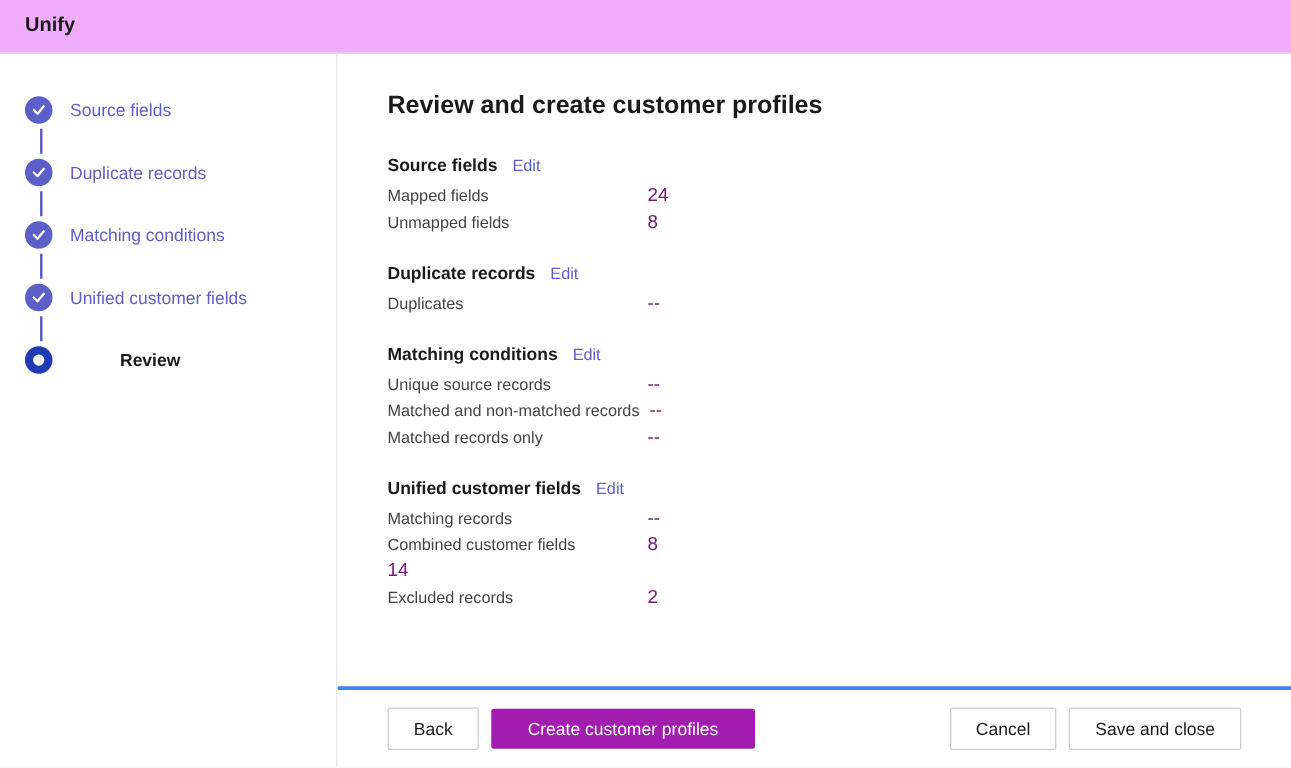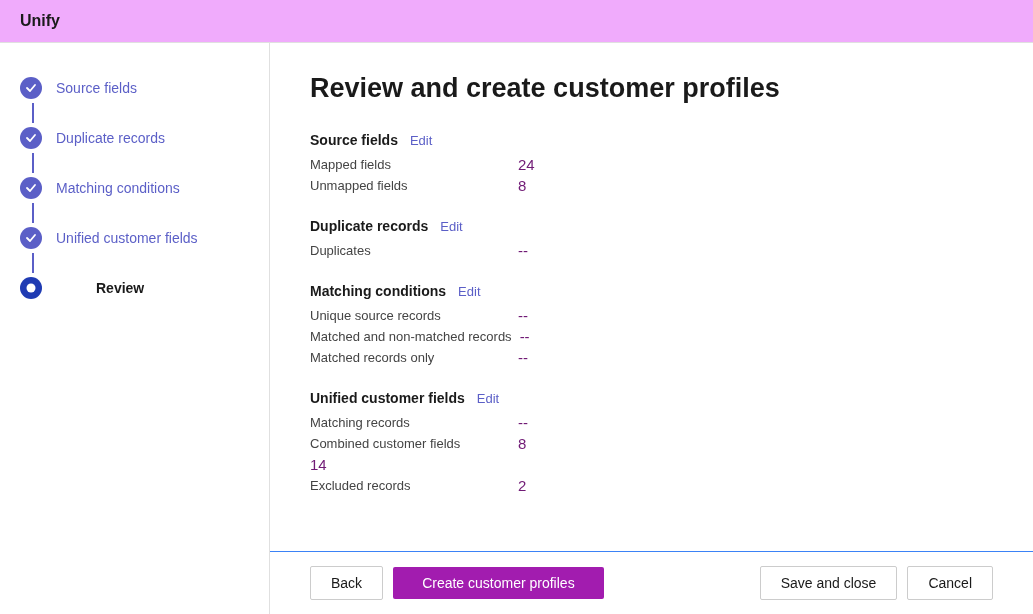--- a/index.html
+++ b/index.html
@@ -94,21 +94,21 @@
       display: flex;
       flex-direction: column;
       overflow: hidden;
     }
     .content-body {
       flex: 1;
       padding: 30px 40px;
       overflow-y: auto;
     }
     .page-title {
-      font-size: 27px;
+      font-size: 20px;
       font-weight: 600;
       color: #1a1a1a;
       margin-bottom: 28px;
     }
 
     
     .section {
       margin-bottom: 22px;
     }
     .section-header {
@@ -141,21 +141,21 @@
       min-width: 200px;
     }
     .field-value {
       font-size: 15px;
       color: #701a75;
       font-weight: 500;
     }
 
     
     .footer {
-      border-top: 1px solid #3b82f6;
+      border-top: 3px solid #3b82f6;
       background: #fff;
       padding: 14px 40px;
       display: flex;
       align-items: center;
       gap: 10px;
     }
     .btn {
       padding: 8px 20px;
       font-size: 14px;
       border-radius: 2px;
@@ -292,17 +292,17 @@
               <span class="field-value">2</span>
             </div>
           </div>
         </div>
     </div>
 
     <div class="footer">
       <button class="btn">Back</button>
       <button class="btn btn-primary">Create customer profiles</button>
       <div class="spacer"></div>
+      <button class="btn">Cancel</button>
       <button class="btn">Save and close</button>
-      <button class="btn">Cancel</button>
     </div>
   </div>
 </div>
 
 </body></html>

